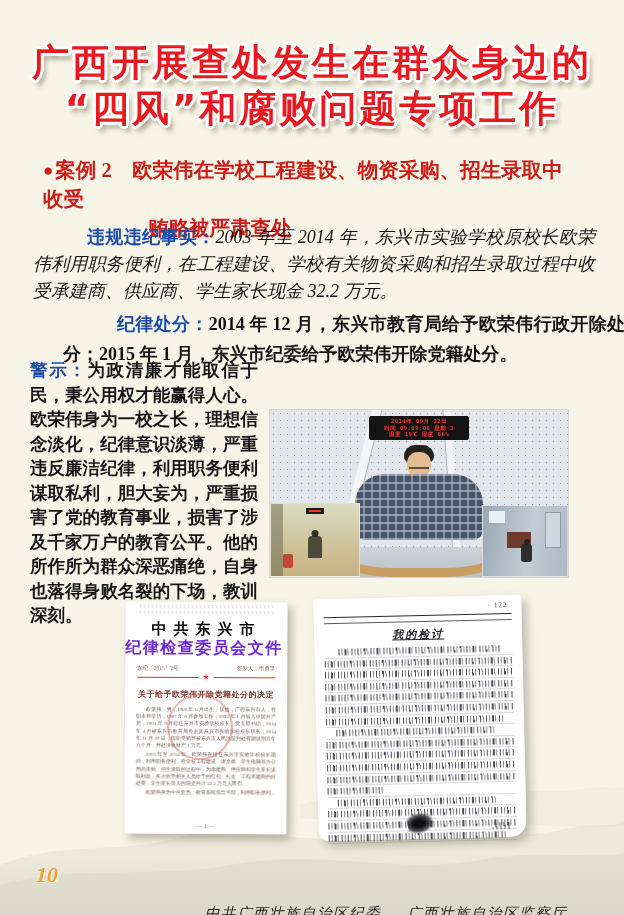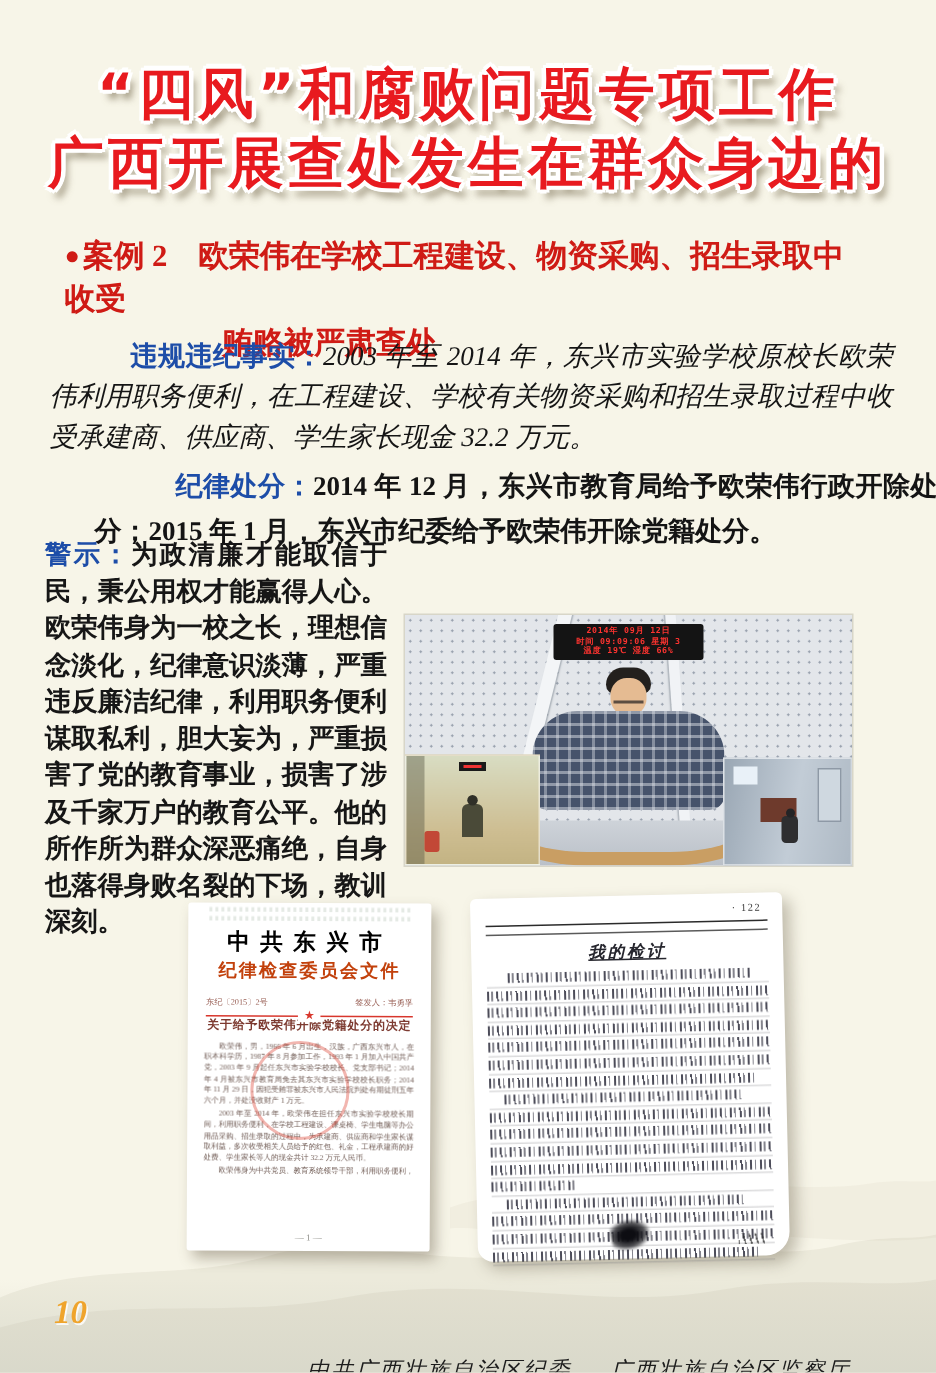--- a/index.html
+++ b/index.html
@@ -89,28 +89,28 @@
     width:6px;height:6px;background:#242426;border-radius:50%;}
   
   .doc{position:absolute;background:#fff;z-index:4;}
   .doc-official{left:125px;top:602px;width:162px;height:232px;
     transform:rotate(.3deg);border-radius:2px;
     box-shadow:4px 5px 9px rgba(110,100,80,.45);padding:0;}
   .bleed{height:3px;margin:3px 14px 0;opacity:.15;filter:blur(.5px);
     background:repeating-linear-gradient(90deg,#5a7a5a 0 2px,rgba(0,0,0,0) 2px 4px);}
   .od-h1{margin-top:6px;text-align:center;color:#000000;font-weight:bold;
     font-size:15px;letter-spacing:7px;line-height:18px;}
-  .od-h2{text-align:center;color:#c2410c;font-weight:bold;font-size:12px;
+  .od-h2{color:#6d28d9;font-weight:bold;font-size:16px;
     letter-spacing:1.5px;line-height:19px;}
   .od-meta{display:flex;justify-content:space-between;margin:8px 12px 0;
     font-size:5.5px;color:#9a6157;}
   .od-rule{position:relative;margin:5px 12px 0;border-top:1.6px solid #d8362c;}
   .od-star{position:absolute;left:50%;top:0;transform:translate(-50%,-56%);
     background:#fff;padding:0 4px;color:#d8362c;font-size:8px;line-height:8px;}
-  .od-title{text-align:center;font-weight:bold;font-size:8px;
+  .od-title{margin-top:11px;text-align:center;font-weight:bold;font-size:8px;
     color:#7d3a30;letter-spacing:.5px;}
   .od-body{margin:6px 11px 0;font-size:5px;line-height:7.2px;color:#6e5952;
     text-align:justify;filter:blur(.22px);}
   .od-body p{margin:0 0 2px;text-indent:10px;}
   .od-seal{position:absolute;left:42px;top:92px;width:62px;height:62px;border-radius:50%;
     border:2px solid rgba(222,62,48,.38);transform:rotate(-8deg);}
   .od-foot{position:absolute;bottom:5px;left:0;right:0;text-align:center;
     font-size:6px;color:#8a8a84;}
   .doc-hand{left:316px;top:597px;width:208px;height:242px;transform:rotate(-1.3deg);
     border-radius:4px 4px 16px 10px;box-shadow:5px 5px 10px rgba(110,100,80,.4);
@@ -154,22 +154,22 @@
 <div class="page">
 
   <svg class="mountains" viewBox="0 0 624 170" preserveAspectRatio="none">
     <path d="M0,120 C60,95 120,110 180,92 C240,75 300,105 360,88 C430,70 500,100 560,85 C590,78 610,82 624,78 L624,170 L0,170 Z" fill="#8f876c" opacity="0.10"></path>
     <path d="M0,140 C80,118 150,135 230,120 C320,103 400,130 480,115 C540,104 590,115 624,108 L624,170 L0,170 Z" fill="#a59d82" opacity="0.12"></path>
     <path d="M300,60 C340,45 380,58 420,48 C470,36 530,52 580,44 C600,41 615,44 624,42 L624,80 C560,88 480,70 400,78 C360,82 320,72 300,74 Z" fill="#b0a88c" opacity="0.08"></path>
   </svg>
   <div class="footer-band"></div>
 
   <div class="headline">
+    <div>广西开展查处发生在群众身边的</div>
     <div>“四风”和腐败问题专项工作</div>
-    <div>广西开展查处发生在群众身边的</div>
   </div>
 
   <div class="case-heading">
     <span class="bullet">●</span><span>案例 2　欧荣伟在学校工程建设、物资采购、招生录取中收受</span>
     <span class="case-line2">贿赂被严肃查处</span>
   </div>
 
   <p class="p-facts"><span class="label">违规违纪事实：</span><span>2003 年至 2014 年，东兴市实验学校原校长欧荣伟利用职务便利，在工程建设、学校有关物资采购和招生录取过程中收受承建商、供应商、学生家长现金 32.2 万元。</span></p>
 
   <p class="p-disc"><span class="label">纪律处分：</span><span>2014 年 12 月，东兴市教育局给予欧荣伟行政开除处分；2015 年 1 月，东兴市纪委给予欧荣伟开除党籍处分。</span></p>

